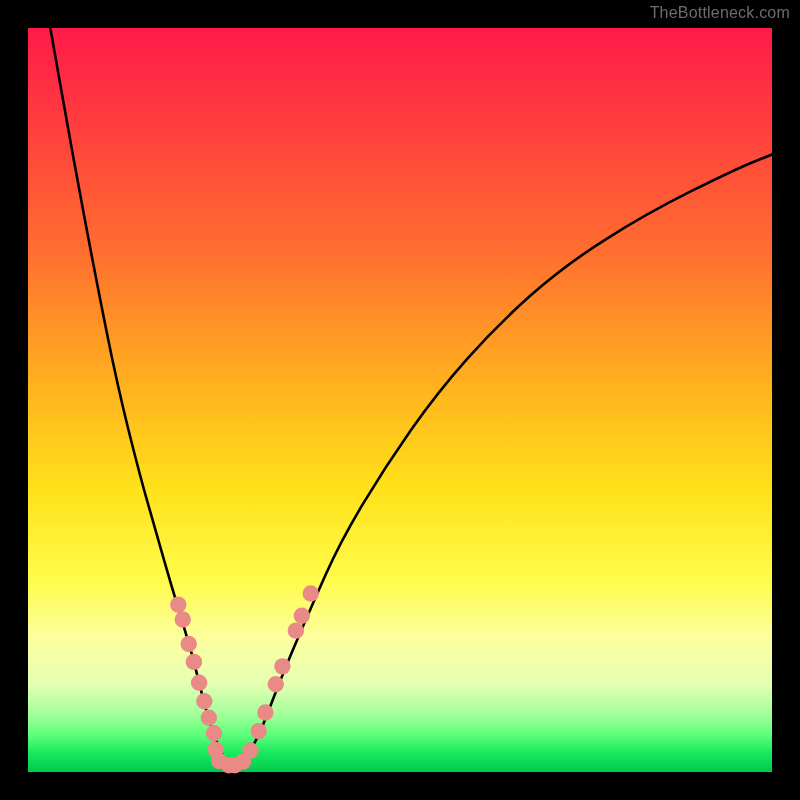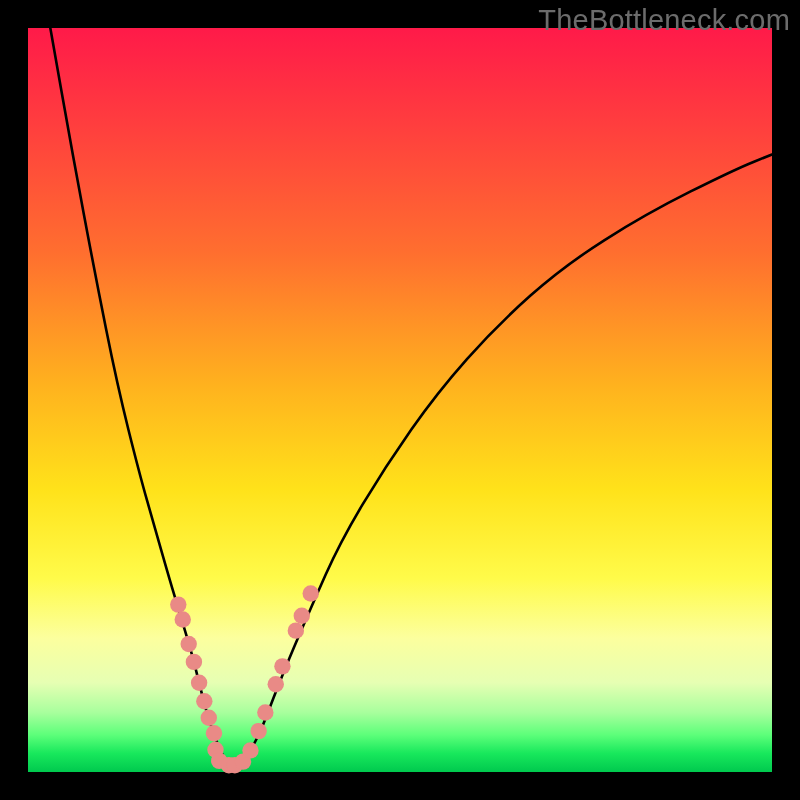--- a/index.html
+++ b/index.html
@@ -38,21 +38,21 @@
       #5dff7a 95%,
       #18e85c 97.5%,
       #00c94e 100%
     );
   }
   .watermark {
     position: absolute;
     top: 4px;
     right: 10px;
     color: #6c6c6c;
-    font-size: 29px;
+    font-size: 16px;
     font-weight: 500;
     letter-spacing: 0.2px;
     z-index: 5;
   }
   svg.curve {
     position: absolute;
     left: 0;
     top: 0;
     width: 744px;
     height: 744px;

